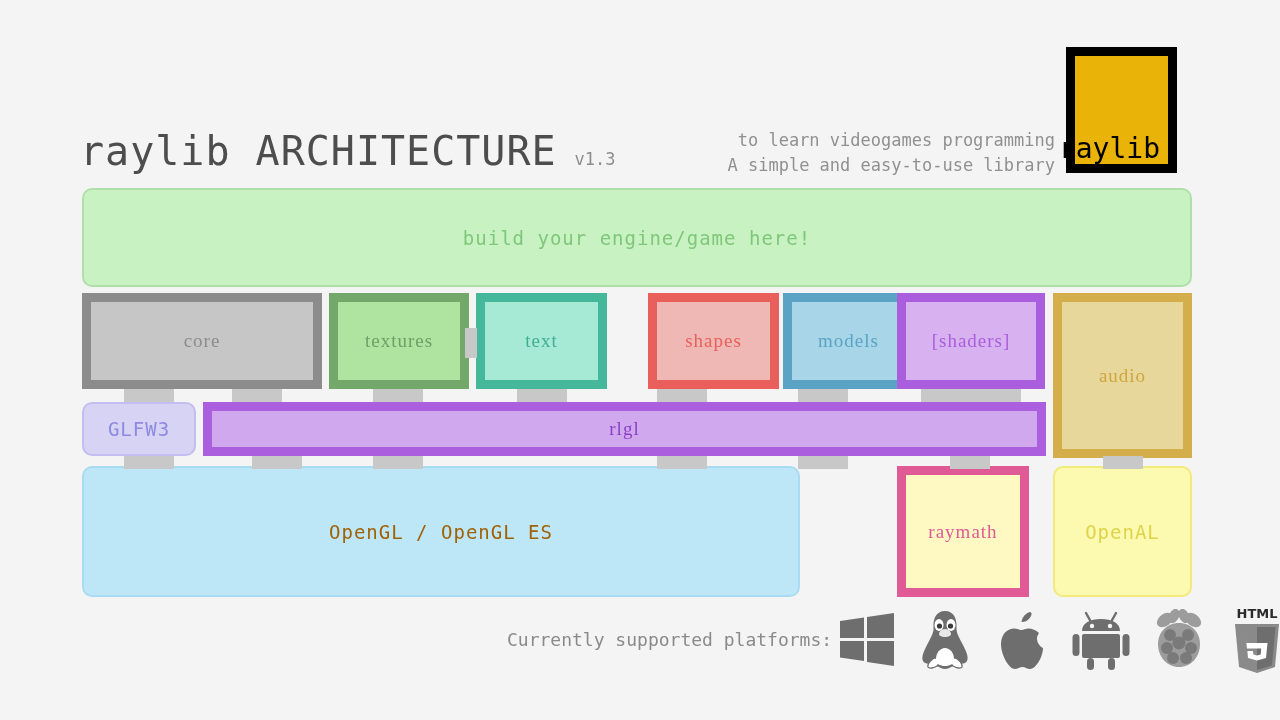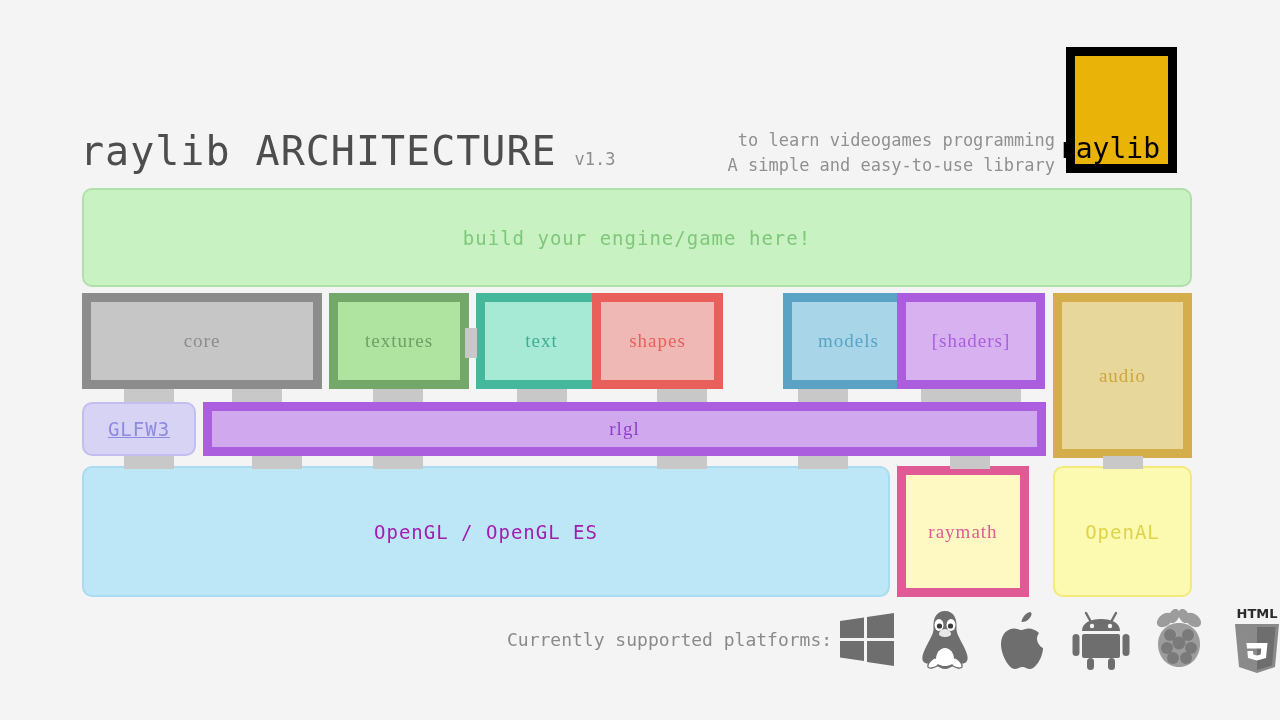--- a/index.html
+++ b/index.html
@@ -138,39 +138,39 @@
       </div>
       <div class="block thick" style="left: 82px; top: 293px; width: 240px; height: 96px; background: rgb(198, 198, 198); border-color: rgb(140, 140, 140); color: rgb(140, 140, 140);">
         <span>core</span>
       </div>
       <div class="block thick" style="left: 329px; top: 293px; width: 140px; height: 96px; background: rgb(174, 227, 160); border-color: rgb(116, 168, 106); color: rgb(110, 159, 102);">
         <span>textures</span>
       </div>
       <div class="block thick" style="left: 476px; top: 293px; width: 131px; height: 96px; background: rgb(166, 233, 213); border-color: rgb(69, 184, 155); color: rgb(63, 174, 147);">
         <span>text</span>
       </div>
-      <div class="block thick" style="left: 592px; top: 293px; width: 131px; height: 96px; background: rgb(240, 184, 181); border-color: rgb(232, 95, 92); color: rgb(232, 95, 92);">
+      <div class="block thick" style="left: 648px; top: 293px; width: 131px; height: 96px; background: rgb(240, 184, 181); border-color: rgb(232, 95, 92); color: rgb(232, 95, 92);">
         <span>shapes</span>
       </div>
       <div class="block thick" style="left: 757px; top: 293px; width: 131px; height: 96px; background: rgb(168, 214, 232); border-color: rgb(90, 163, 196); color: rgb(90, 163, 196); margin-left: 26px;">
         <span>models</span>
       </div>
       <div class="block thick" style="left: 897px; top: 293px; width: 148px; height: 96px; background: rgb(216, 178, 240); border-color: rgb(170, 93, 221); color: rgb(170, 93, 221);">
         <span>[shaders]</span>
       </div>
       <div class="block thick" style="left: 1053px; top: 293px; width: 139px; height: 165px; background: rgb(232, 215, 155); border-color: rgb(211, 174, 74); color: rgb(207, 166, 63);">
         <span>audio</span>
       </div>
-      <div class="block thin" style="left: 82px; top: 402px; width: 114px; height: 54px; background: rgb(214, 211, 245); border-color: rgb(195, 190, 240); color: rgb(141, 138, 224); text-decoration: underline;">
+      <div class="block thin" style="left: 82px; top: 402px; width: 114px; height: 54px; background: rgb(214, 211, 245); border-color: rgb(195, 190, 240); color: rgb(141, 138, 224);">
         <span>GLFW3</span>
       </div>
       <div class="block thick" style="left: 203px; top: 402px; width: 843px; height: 54px; background: rgb(207, 168, 238); border-color: rgb(171, 94, 222); color: rgb(143, 63, 199); text-align: right;">
         <span>rlgl</span>
       </div>
-      <div class="block thin" style="left: 82px; top: 466px; width: 808px; height: 131px; background: rgb(189, 230, 247); border-color: rgb(169, 220, 242); color: #a21caf;">
+      <div class="block thin" style="left: 82px; top: 466px; width: 718px; height: 131px; background: rgb(189, 230, 247); border-color: rgb(169, 220, 242); color: #a16207;">
         <span>OpenGL / OpenGL ES</span>
       </div>
       <div class="block thick" style="left: 897px; top: 466px; width: 132px; height: 131px; background: #fef9c3; border-color: rgb(224, 90, 149); color: rgb(224, 90, 149);">
         <span>raymath</span>
       </div>
       <div class="block thin" style="left: 1053px; top: 466px; width: 139px; height: 131px; background: rgb(252, 249, 176); border-color: rgb(242, 234, 122); color: rgb(222, 211, 74);">
         <span>OpenAL</span>
       </div>
       <div class="tab" style="left: 124px; top: 389px; width: 50px; height: 13px; background: rgb(200, 200, 200);"></div>
       <div class="tab" style="left: 232px; top: 389px; width: 50px; height: 13px; background: rgb(200, 200, 200);"></div>

